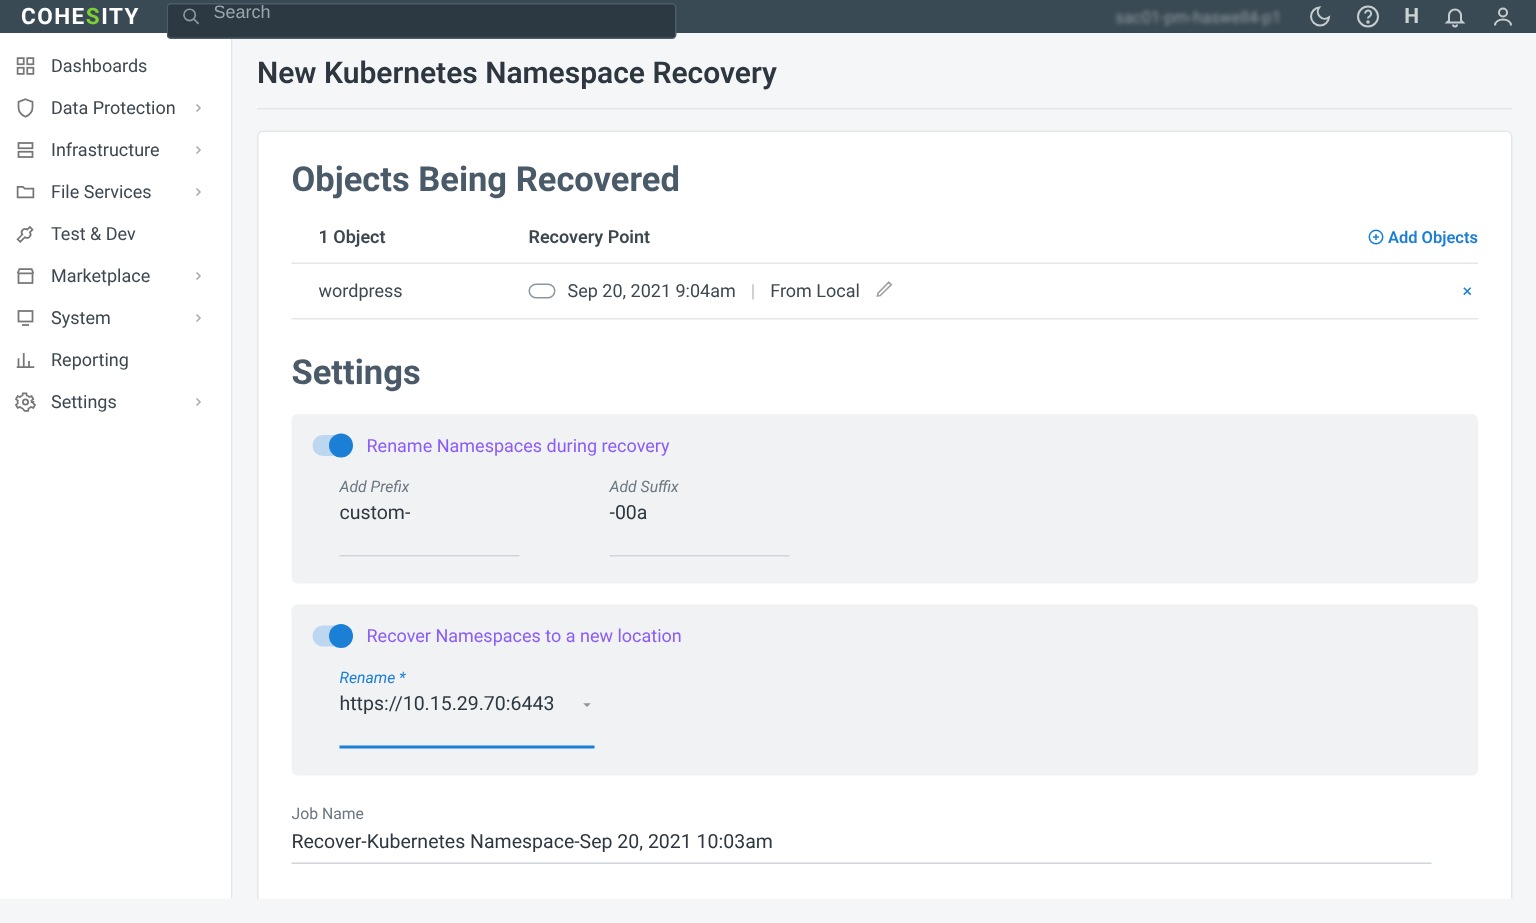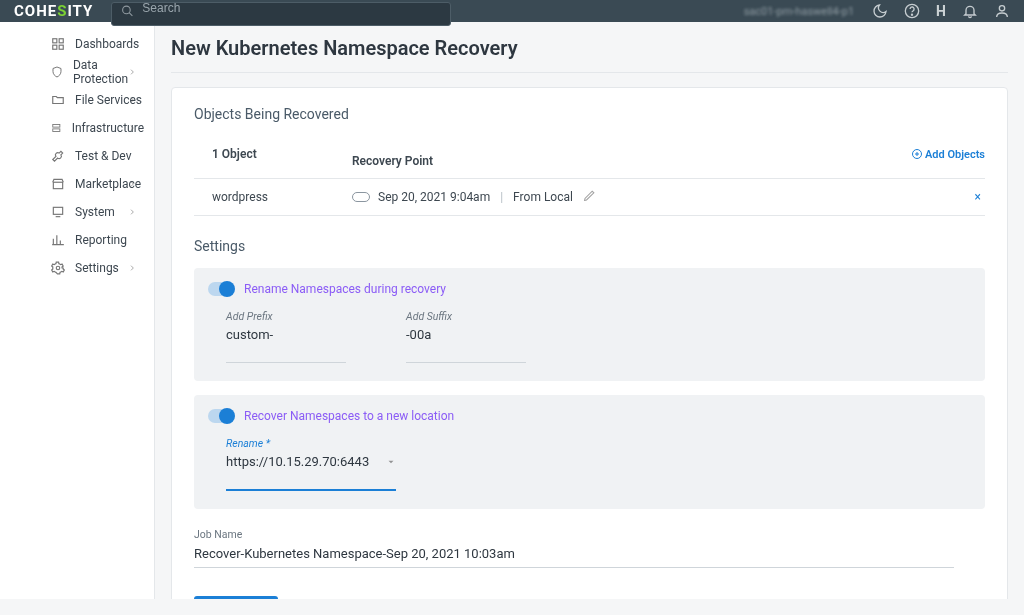--- a/index.html
+++ b/index.html
@@ -85,21 +85,20 @@
   .layout {
     display: flex;
     height: calc(100% - 38px);
   }
   .sidebar {
     width: 155px;
     background: var(--sidebar-bg);
     border-right: 1px solid var(--border);
     padding-top: 8px;
     font-size: 12px;
-    padding-left: 41px;
   }
   .side-item {
     display: flex;
     align-items: center;
     height: 28px;
     padding: 0 10px;
     color: #3d4750;
     cursor: pointer;
     position: relative;
   }
@@ -125,39 +124,39 @@
     border-bottom: 1px solid var(--border);
   }
   .card {
     background: var(--card-bg);
     border: 1px solid var(--border);
     border-radius: 4px;
     margin: 14px 16px 0 16px;
     padding: 18px 22px 22px 22px;
   }
   .sec-title {
-    font-size: 14px;
-    font-weight: 400;
+    font-size: 23px;
+    font-weight: 700;
     color: var(--section-title);
     margin: 0 0 14px 0;
   }
 
   
   .obj-head, .obj-row {
     display: flex;
     align-items: center;
     font-size: 12px;
   }
   .obj-head {
     color: #3d4750;
     font-weight: 600;
     padding: 4px 0 10px 18px;
   }
   .obj-head .c1 { width: 140px; }
-  .obj-head .c2 { flex: 1; margin-top: 14px; }
+  .obj-head .c2 { flex: 1; }
   .add-objects {
     color: var(--link);
     font-size: 11px;
     font-weight: 600;
     display: flex;
     align-items: center;
     gap: 2px;
   }
   .obj-row {
     border-top: 1px solid var(--border);
@@ -297,34 +296,34 @@
           <path d="M12 2l8 3v6c0 5-3.5 9-8 11-4.5-2-8-6-8-11V5z"></path>
         </svg>
       <span>Data Protection</span>
       <svg class="chev" width="8" height="8" viewBox="0 0 24 24" fill="none" stroke="#555" stroke-width="3">
           <path d="M9 5l7 7-7 7"></path>
         </svg>
     </div>
 
     <div class="side-item">
       <svg width="14" height="14" viewBox="0 0 24 24" fill="none" stroke="#555" stroke-width="2">
-          <path d="M3 6h6l2 2h10v10H3z"></path>
-        </svg>
-      <span>File Services</span>
-      <svg class="chev" width="8" height="8" viewBox="0 0 24 24" fill="none" stroke="#555" stroke-width="3">
-          <path d="M9 5l7 7-7 7"></path>
-        </svg>
-    </div>
-
-    <div class="side-item">
-      <svg width="14" height="14" viewBox="0 0 24 24" fill="none" stroke="#555" stroke-width="2">
           <rect x="4" y="4" width="16" height="6"></rect>
           <rect x="4" y="14" width="16" height="6"></rect>
         </svg>
       <span>Infrastructure</span>
+      <svg class="chev" width="8" height="8" viewBox="0 0 24 24" fill="none" stroke="#555" stroke-width="3">
+          <path d="M9 5l7 7-7 7"></path>
+        </svg>
+    </div>
+
+    <div class="side-item">
+      <svg width="14" height="14" viewBox="0 0 24 24" fill="none" stroke="#555" stroke-width="2">
+          <path d="M3 6h6l2 2h10v10H3z"></path>
+        </svg>
+      <span>File Services</span>
       <svg class="chev" width="8" height="8" viewBox="0 0 24 24" fill="none" stroke="#555" stroke-width="3">
           <path d="M9 5l7 7-7 7"></path>
         </svg>
     </div>
 
     <div class="side-item">
       <svg width="14" height="14" viewBox="0 0 24 24" fill="none" stroke="#555" stroke-width="2">
           <path d="M14 7a4 4 0 00-5.6 5.6L3 18l3 3 5.4-5.4A4 4 0 0017 10l3-3-3-3z"></path>
         </svg>
       <span>Test &amp; Dev</span>

